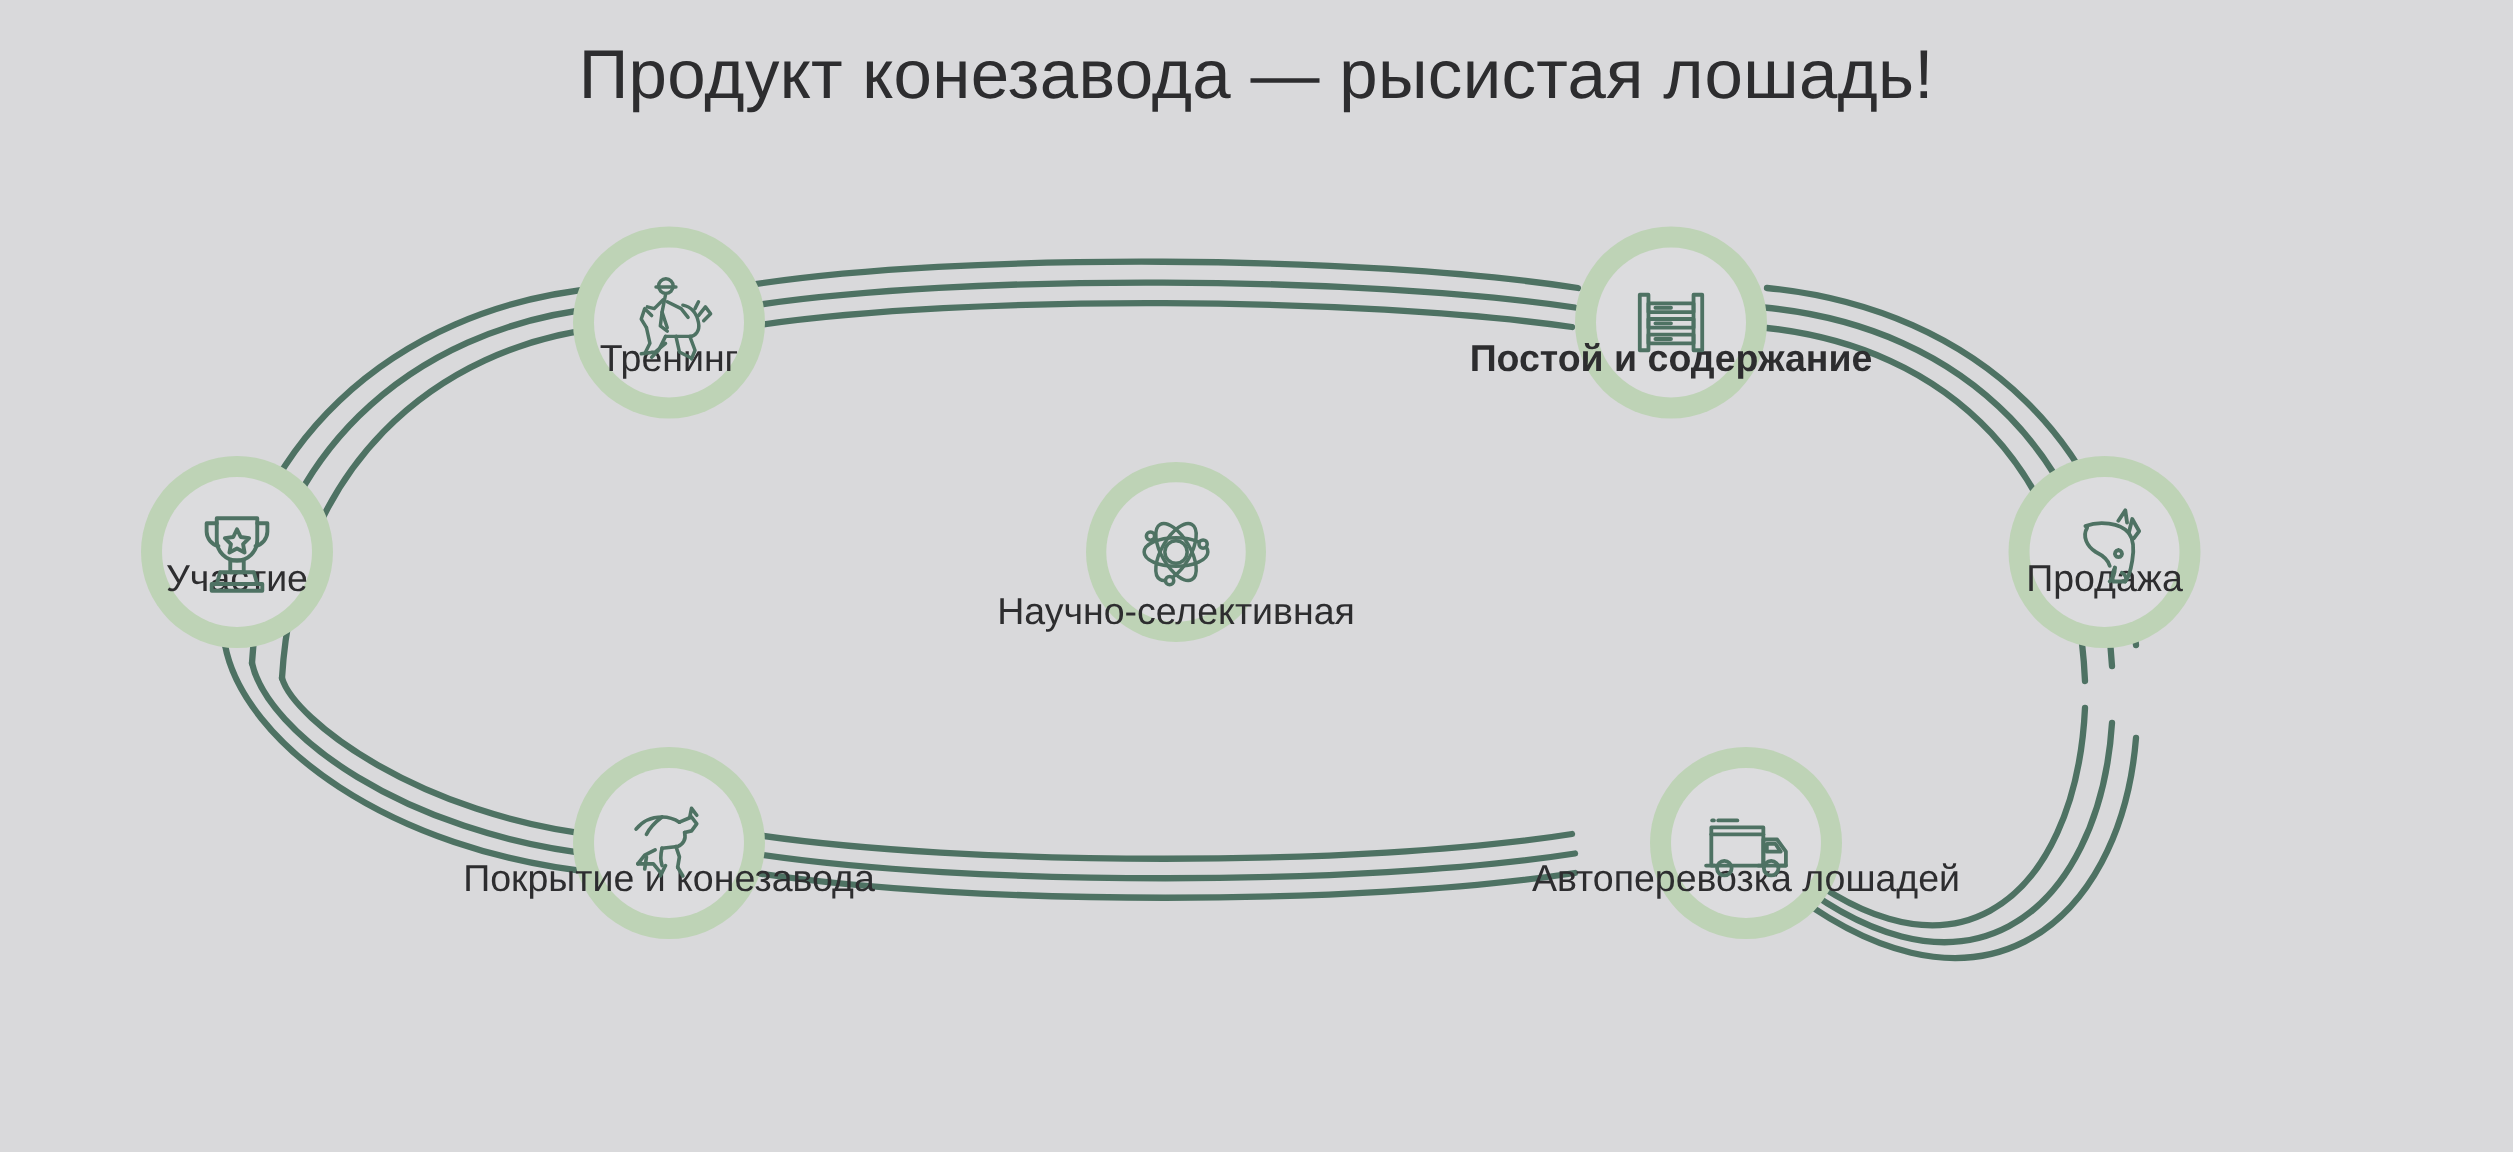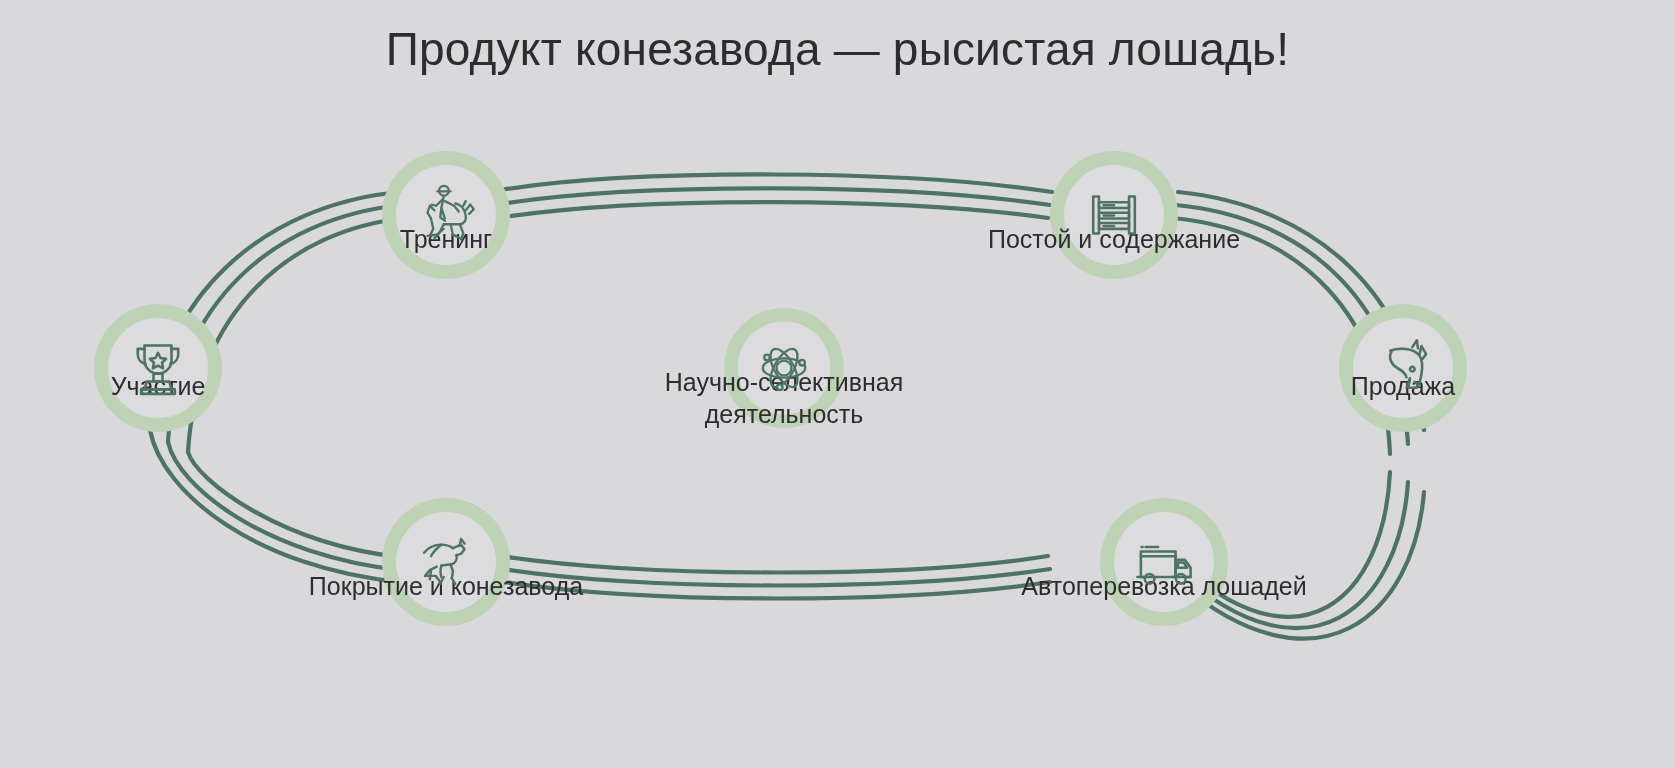--- a/index.html
+++ b/index.html
@@ -49,21 +49,21 @@
   .label{
     position:absolute;left:50%;transform:translateX(-50%);
     text-align:center;
     color:#2d2d2f;
     font-size:25px;
     line-height:32px;
     white-space:nowrap;
   }
   .lb-1{top:72px;}
   .lb-2{top:66px;}
-  .lb-c{top:58px;}
+  .lb-c{top:84px;}
 </style>
 </head>
 <body>
 
 <div id="stage">
 
   <div id="title">Продукт конезавода — рысистая лошадь!</div>
 
   <svg id="links" viewBox="0 0 1675 768" xmlns="http://www.w3.org/2000/svg">
     <g fill="none" stroke="#4e7263" stroke-width="4.2" stroke-linecap="round">
@@ -133,21 +133,21 @@
           <path d="M44,40 l3,8 l-2,5"></path>
           <path d="M30,44 l-6,5 l-8,1"></path>
         </g>
       </svg>
     </div>
     <div class="label lb-1">
       <div>Тренинг</div>
     </div>
   </div>
 
-  <div class="node sz-big" style="left:1114px;top:215px;">
+  <div class="node sz-big" style="left:1114px;top:215px;font-weight:bold;">
     <div class="disc">
       <svg width="74" height="74" viewBox="0 0 64 64">
         <g fill="none" stroke="#4e7263" stroke-width="2.2" stroke-linejoin="round" stroke-linecap="round">
           <path d="M14,16 h5 v32 h-5 z"></path>
           <path d="M45,16 h5 v32 h-5 z"></path>
           <path d="M19,21 h26 v5 h-26 z"></path>
           <path d="M19,30 h26 v5 h-26 z"></path>
           <path d="M19,39 h26 v5 h-26 z"></path>
           <path d="M23,23.5 h9 M23,32.5 h9 M23,41.5 h9"></path>
         </g>
@@ -231,17 +231,16 @@
           <ellipse cx="32" cy="32" rx="20" ry="9" transform="rotate(60 32 32)"></ellipse>
           <ellipse cx="32" cy="32" rx="20" ry="9" transform="rotate(120 32 32)"></ellipse>
           <circle cx="16" cy="22" r="2.6" fill="#dcdcde"></circle>
           <circle cx="49" cy="27" r="2.6" fill="#dcdcde"></circle>
           <circle cx="28" cy="50" r="2.6" fill="#dcdcde"></circle>
         </g>
       </svg>
     </div>
     <div class="label lb-c">
       <div>Научно-селективная</div>
-      <div>деятельность</div>
     </div>
   </div>
 
 </div>
 
 </body></html>

